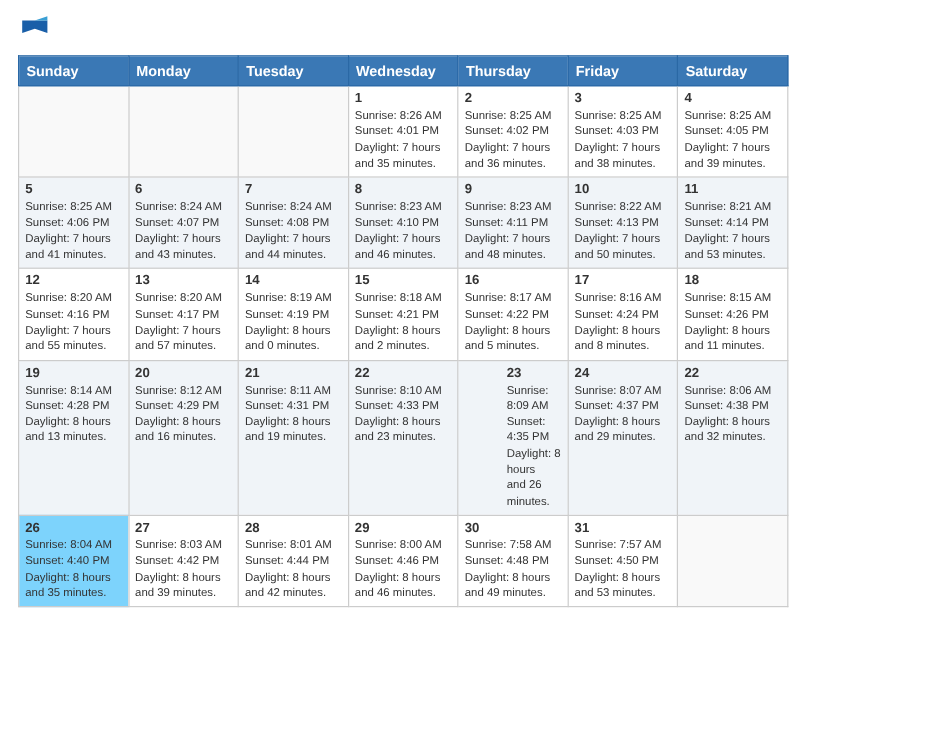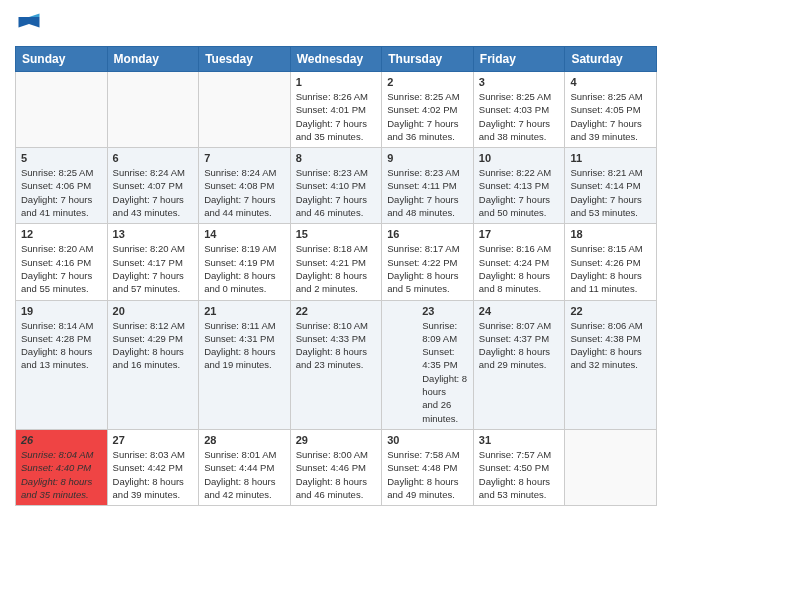--- a/index.html
+++ b/index.html
@@ -237,21 +237,21 @@
           <td style="background: rgb(240, 244, 248);">
             <span class="day-number">24</span>
             <div class="day-info">Sunrise: 8:07 AM<br>Sunset: 4:37 PM<br>Daylight: 8 hours<br>and 29 minutes.</div>
           </td>
           <td style="background: rgb(240, 244, 248);">
             <span class="day-number">22</span>
             <div class="day-info">Sunrise: 8:06 AM<br>Sunset: 4:38 PM<br>Daylight: 8 hours<br>and 32 minutes.</div>
           </td>
         </tr>
         <tr>
-          <td style="background: #ef4444; font-style: italic;">
+          <td style="background: #7dd3fc;">
             <span class="day-number">26</span>
             <div class="day-info">Sunrise: 8:04 AM<br>Sunset: 4:40 PM<br>Daylight: 8 hours<br>and 35 minutes.</div>
           </td>
           <td style="background: rgb(255, 255, 255);">
             <span class="day-number">27</span>
             <div class="day-info">Sunrise: 8:03 AM<br>Sunset: 4:42 PM<br>Daylight: 8 hours<br>and 39 minutes.</div>
           </td>
           <td style="background: rgb(255, 255, 255);">
             <span class="day-number">28</span>
             <div class="day-info">Sunrise: 8:01 AM<br>Sunset: 4:44 PM<br>Daylight: 8 hours<br>and 42 minutes.</div>

